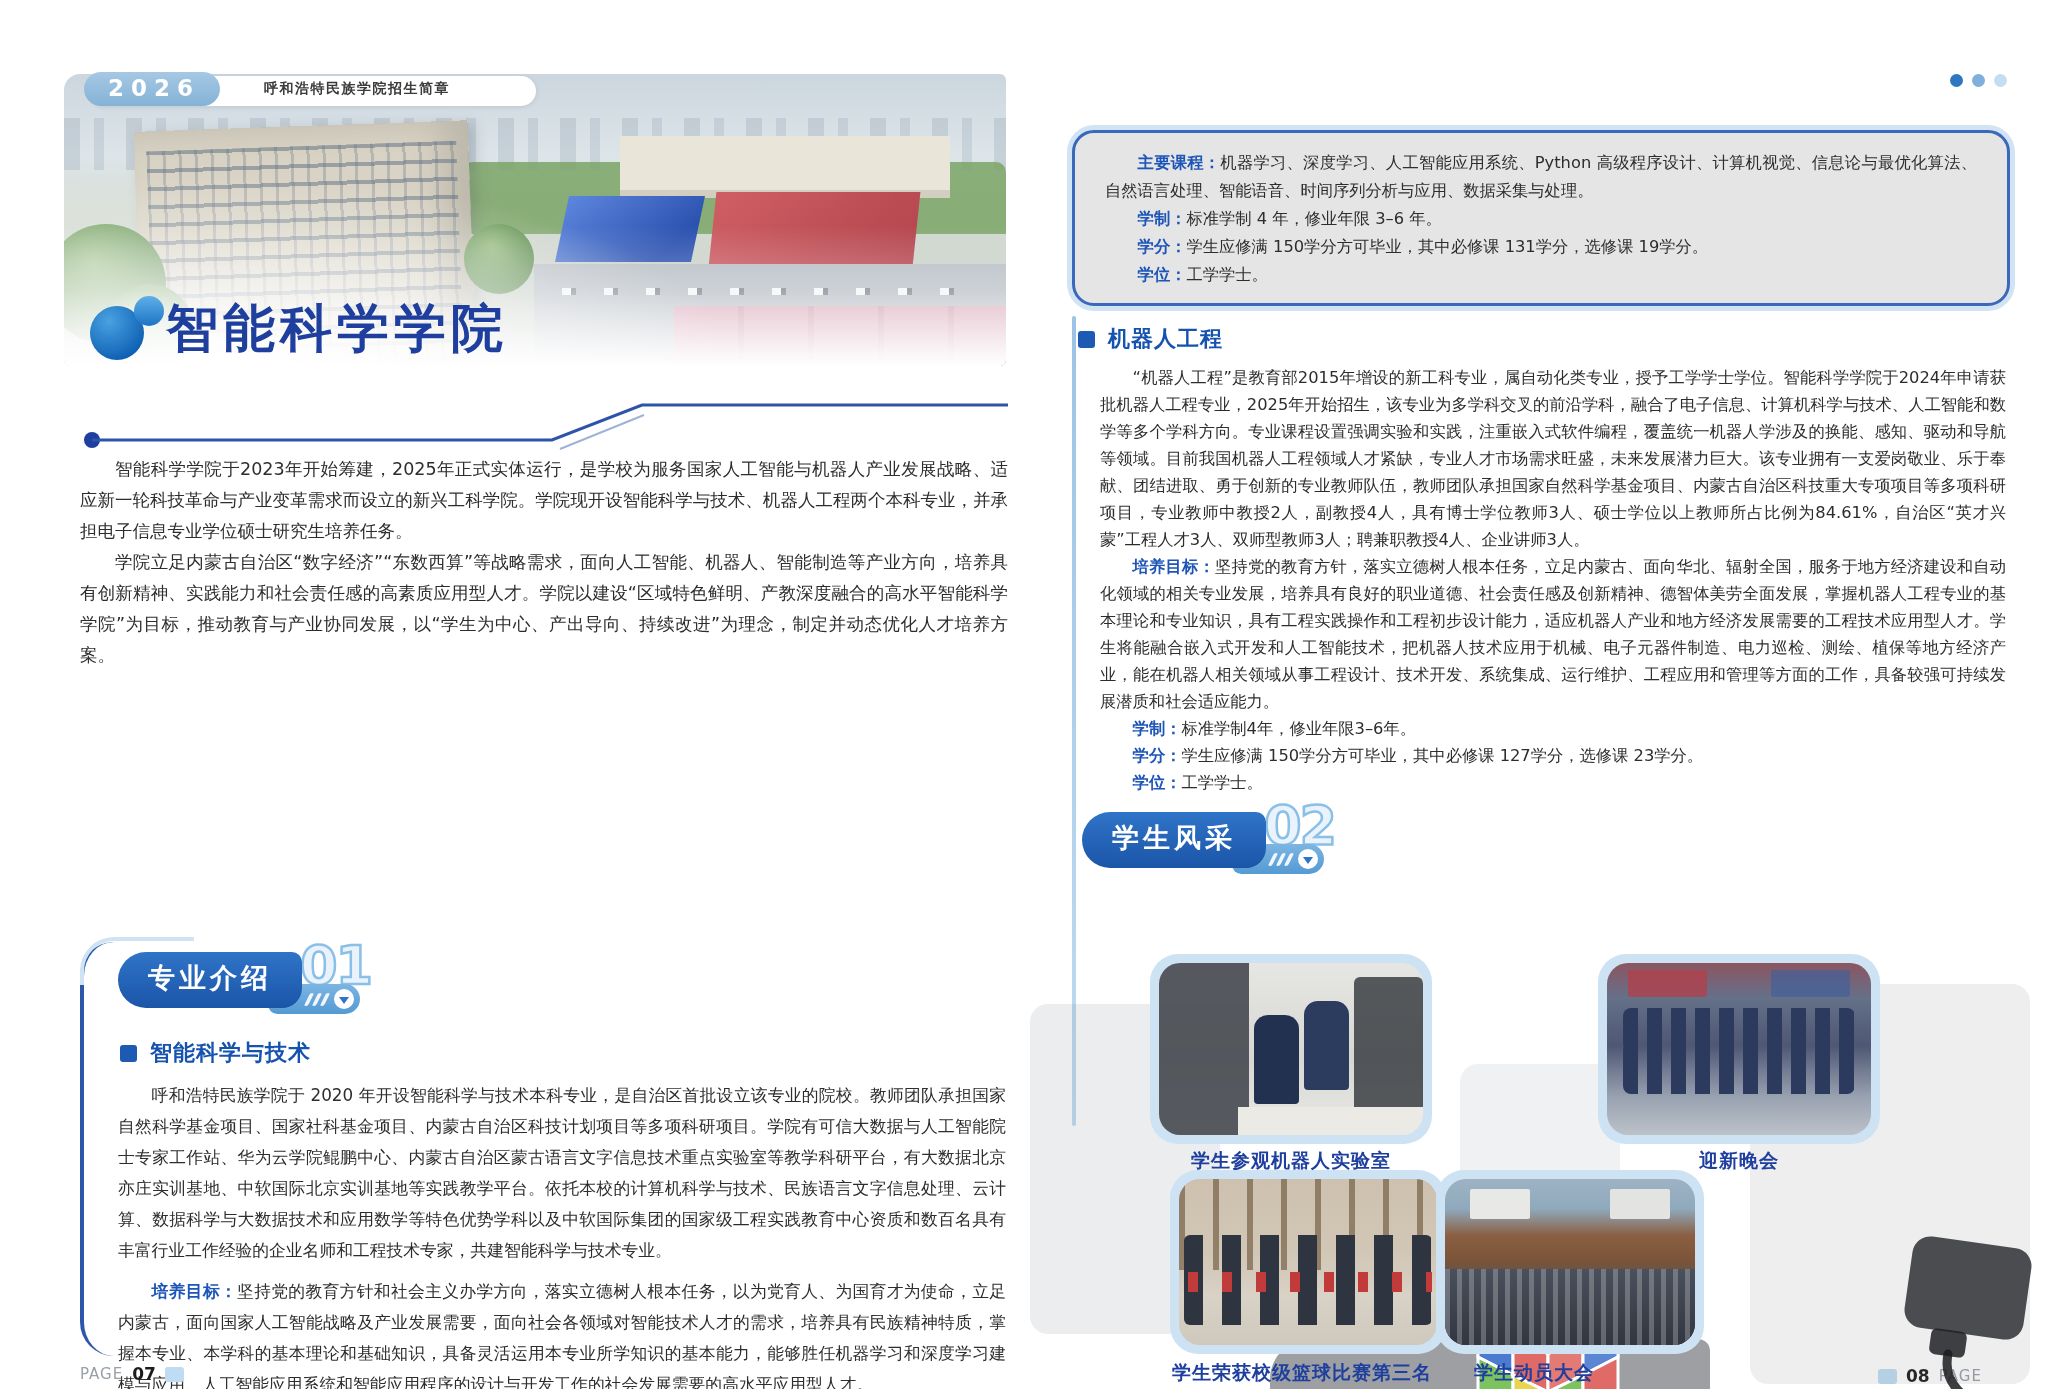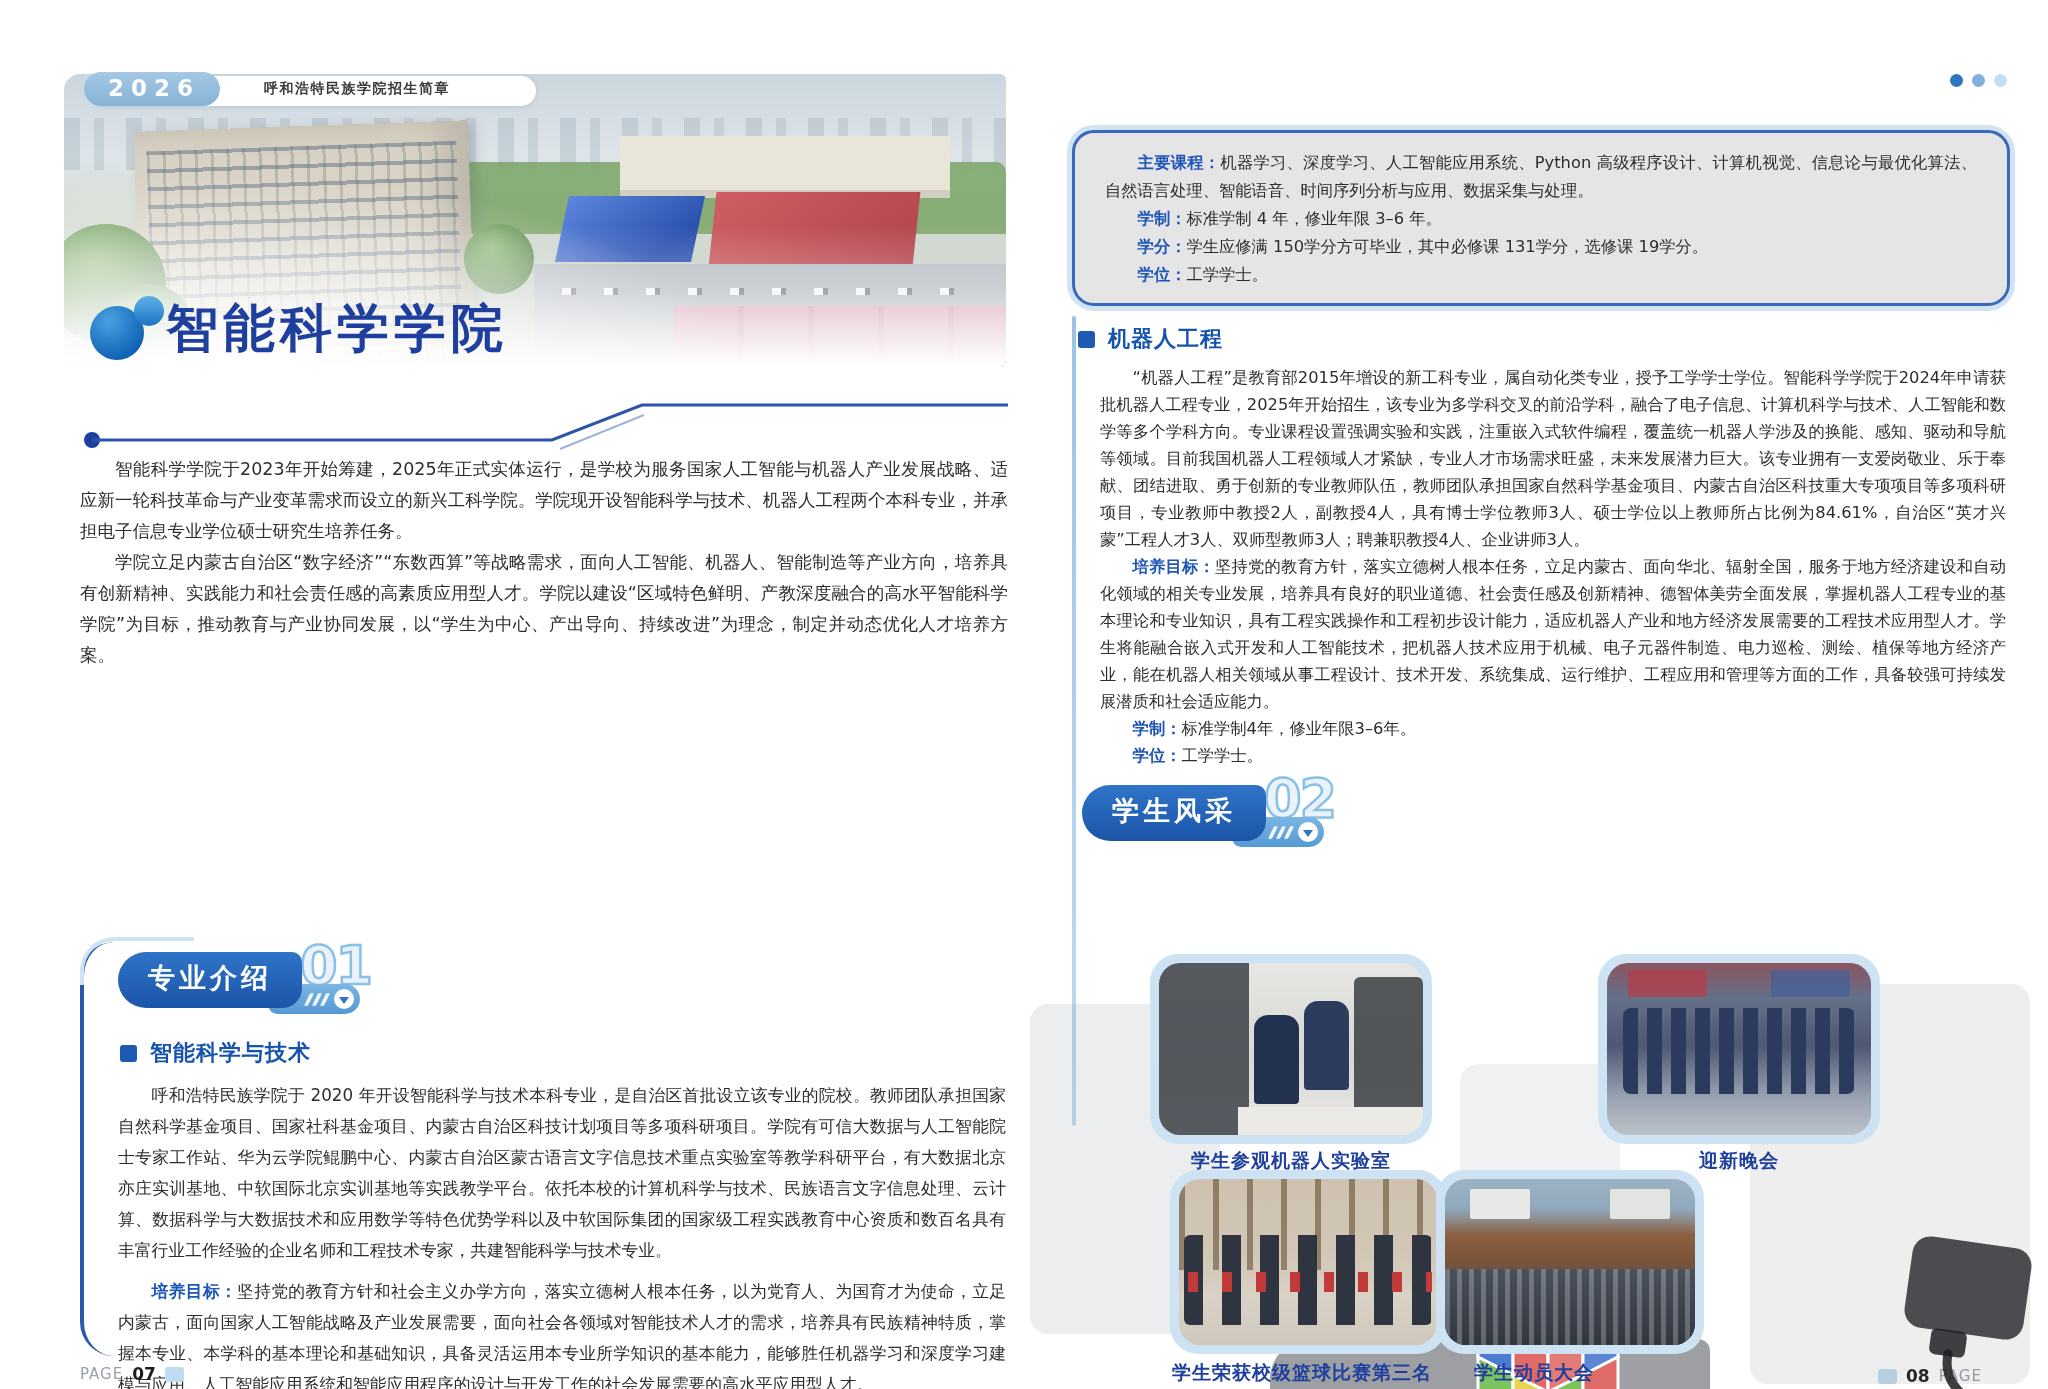--- a/index.html
+++ b/index.html
@@ -260,20 +260,21 @@
         <div class="sq"></div>
         <span class="mh-label">机器人工程</span>
       </div>
 
       <p class="rtext">“机器人工程”是教育部2015年增设的新工科专业，属自动化类专业，授予工学学士学位。智能科学学院于2024年申请获批机器人工程专业，2025年开始招生，该专业为多学科交叉的前沿学科，融合了电子信息、计算机科学与技术、人工智能和数学等多个学科方向。专业课程设置强调实验和实践，注重嵌入式软件编程，覆盖统一机器人学涉及的换能、感知、驱动和导航等领域。目前我国机器人工程领域人才紧缺，专业人才市场需求旺盛，未来发展潜力巨大。该专业拥有一支爱岗敬业、乐于奉献、团结进取、勇于创新的专业教师队伍，教师团队承担国家自然科学基金项目、内蒙古自治区科技重大专项项目等多项科研项目，专业教师中教授2人，副教授4人，具有博士学位教师3人、硕士学位以上教师所占比例为84.61%，自治区“英才兴蒙”工程人才3人、双师型教师3人；聘兼职教授4人、企业讲师3人。</p>
 
       <p class="rtext"><span class="lbl">培养目标：</span><span>坚持党的教育方针，落实立德树人根本任务，立足内蒙古、面向华北、辐射全国，服务于地方经济建设和自动化领域的相关专业发展，培养具有良好的职业道德、社会责任感及创新精神、德智体美劳全面发展，掌握机器人工程专业的基本理论和专业知识，具有工程实践操作和工程初步设计能力，适应机器人产业和地方经济发展需要的工程技术应用型人才。学生将能融合嵌入式开发和人工智能技术，把机器人技术应用于机械、电子元器件制造、电力巡检、测绘、植保等地方经济产业，能在机器人相关领域从事工程设计、技术开发、系统集成、运行维护、工程应用和管理等方面的工作，具备较强可持续发展潜质和社会适应能力。</span></p>
 
 
       <p class="rtext"><span class="lbl">学制：</span><span>标准学制4年，修业年限3–6年。</span></p>
+      <p class="rtext"><span class="lbl">学分：</span><span>学生应修满 150学分方可毕业，其中必修课 127学分，选修课 23学分。</span></p>
       <p class="rtext"><span class="lbl">学位：</span><span>工学学士。</span></p>
 
       <div class="sec-badge">
         <div class="sec-pill">学生风采</div>
         <div class="sec-tab">
           <i class="slash"></i>
           <i class="slash"></i>
           <i class="slash"></i>
           <span class="tab-circle">
               <span class="tab-tri"></span>

